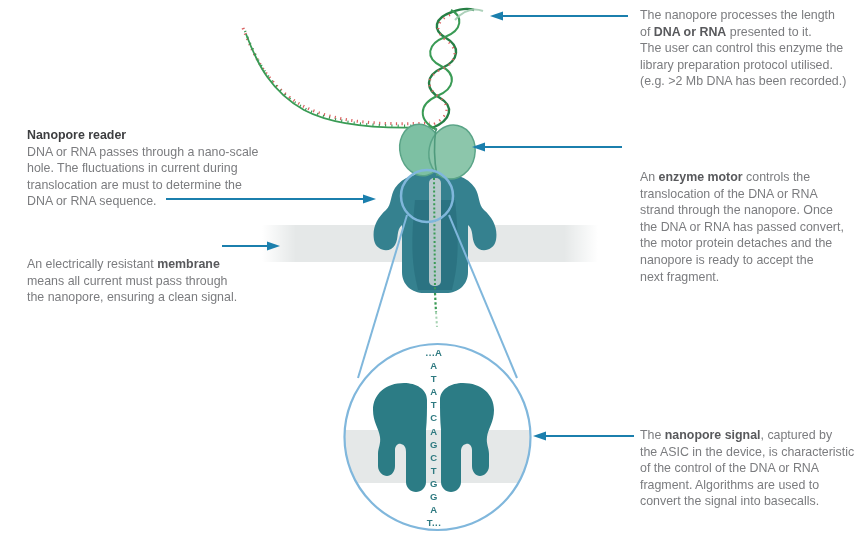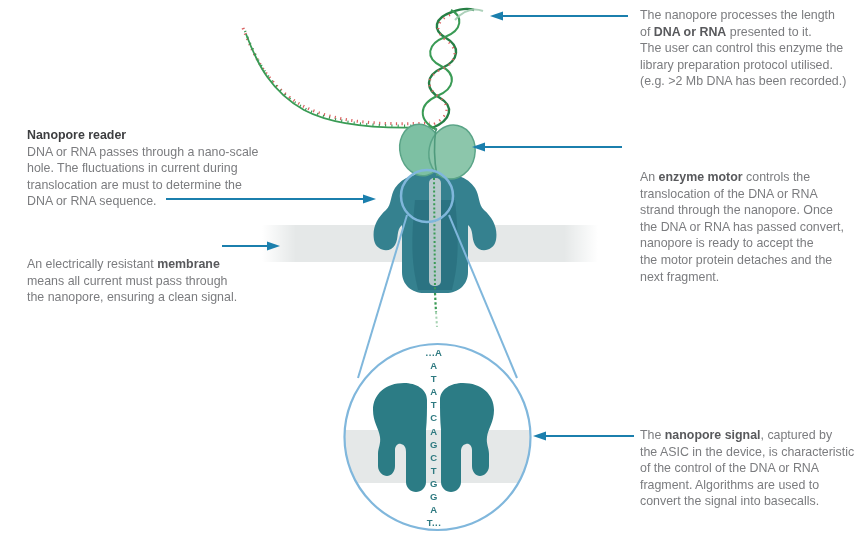--- a/index.html
+++ b/index.html
@@ -178,22 +178,22 @@
         <div class="ann-line"><span>translocation are must to determine the</span></div>
         <div class="ann-line"><span>DNA or RNA sequence.</span></div>
       </div>
   </div>
 
   <div class="ann" style="left:640px;top:137px;margin-top:32px;">
       <div class="ann-line"><span>An </span><span class="b">enzyme motor</span><span> controls the</span></div>
       <div class="ann-line"><span>translocation of the DNA or RNA</span></div>
       <div class="ann-line"><span>strand through the nanopore. Once</span></div>
       <div class="ann-line"><span>the DNA or RNA has passed convert,</span></div>
+      <div class="ann-line"><span>the motor protein detaches and the</span></div>
       <div class="ann-line"><span>nanopore is ready to accept the</span></div>
-      <div class="ann-line"><span>the motor protein detaches and the</span></div>
       <div class="ann-line"><span>next fragment.</span></div>
     </div>
 
   <div class="ann" style="left:27px;top:236px;margin-top:20px;">
       <div class="ann-line"><span>An electrically resistant </span><span class="b">membrane</span></div>
       <div class="ann-line"><span>means all current must pass through</span></div>
       <div class="ann-line"><span>the nanopore, ensuring a clean signal.</span></div>
     </div>
 
   <div class="ann" style="left:640px;top:427px;">

